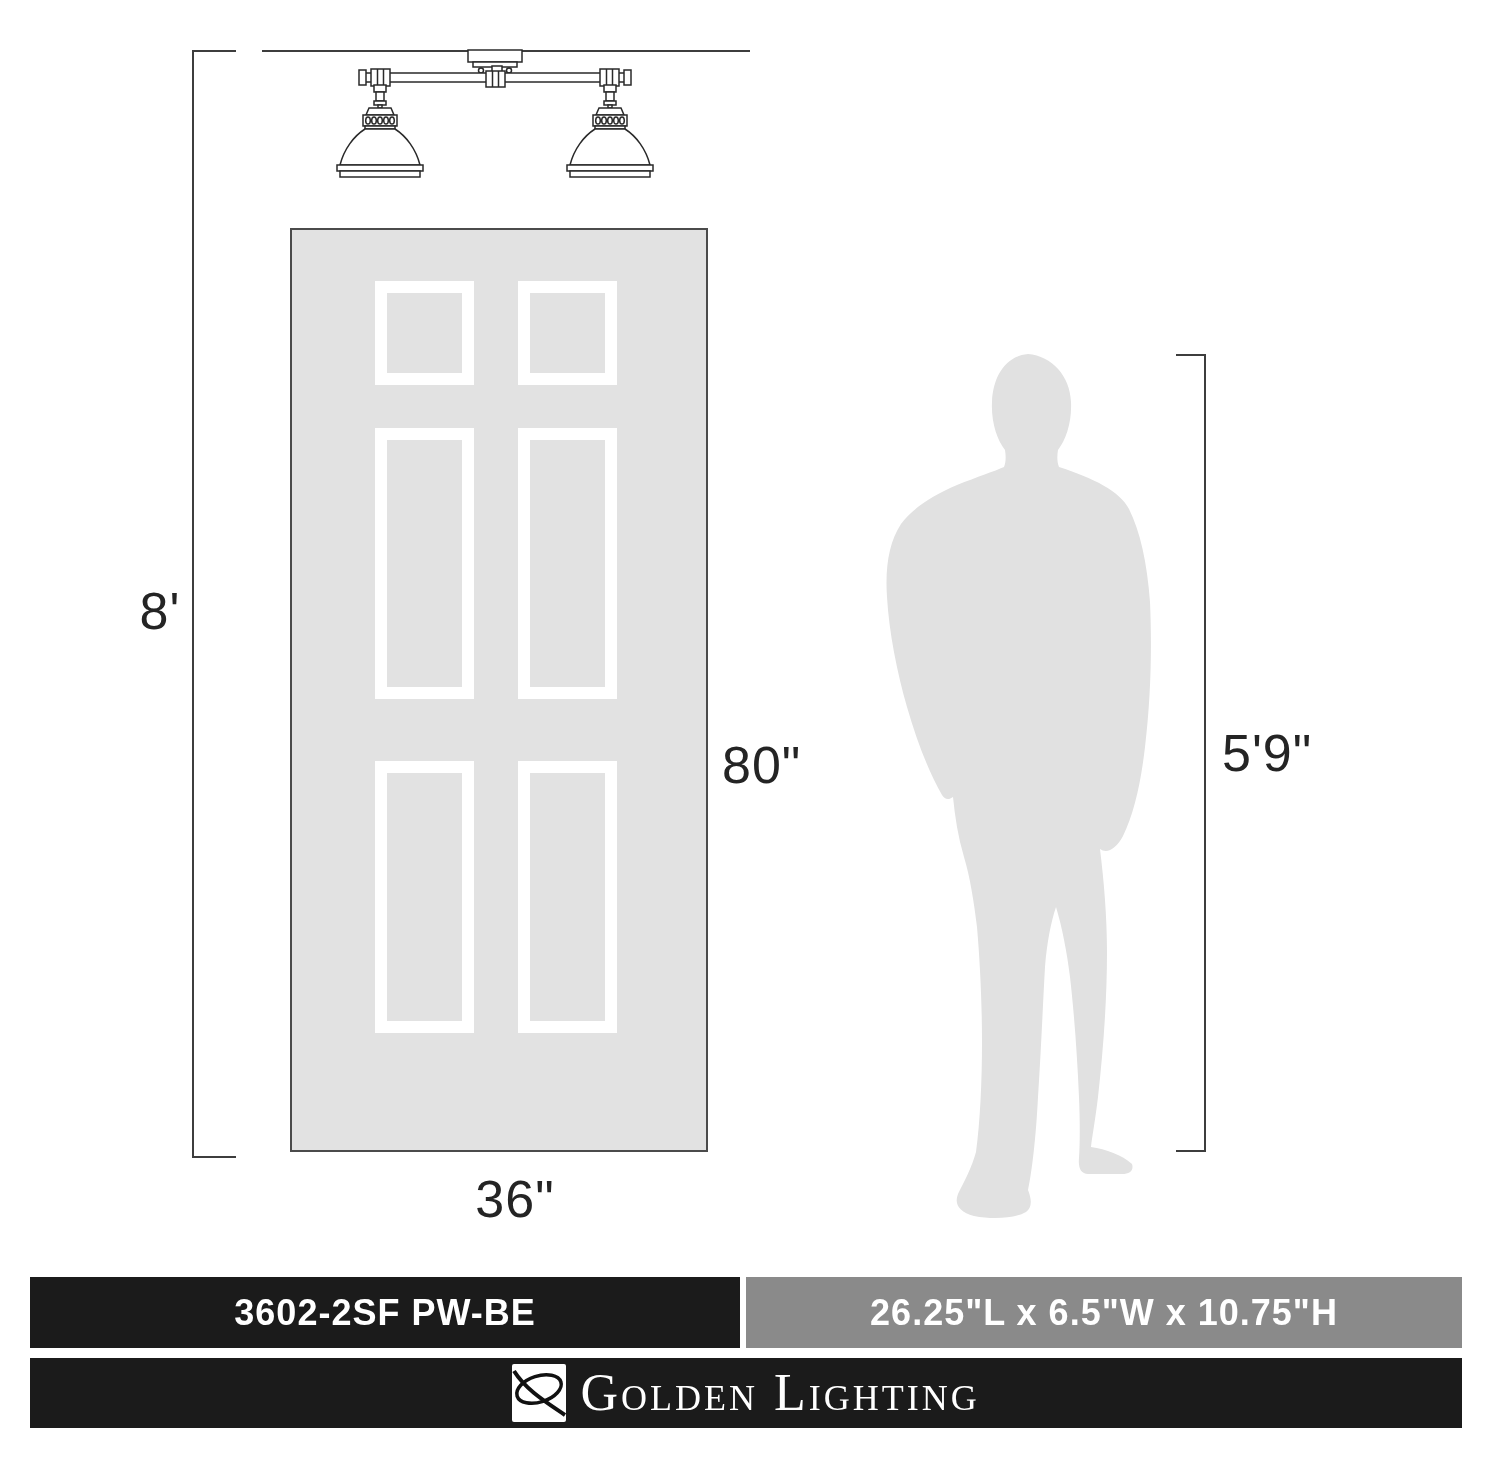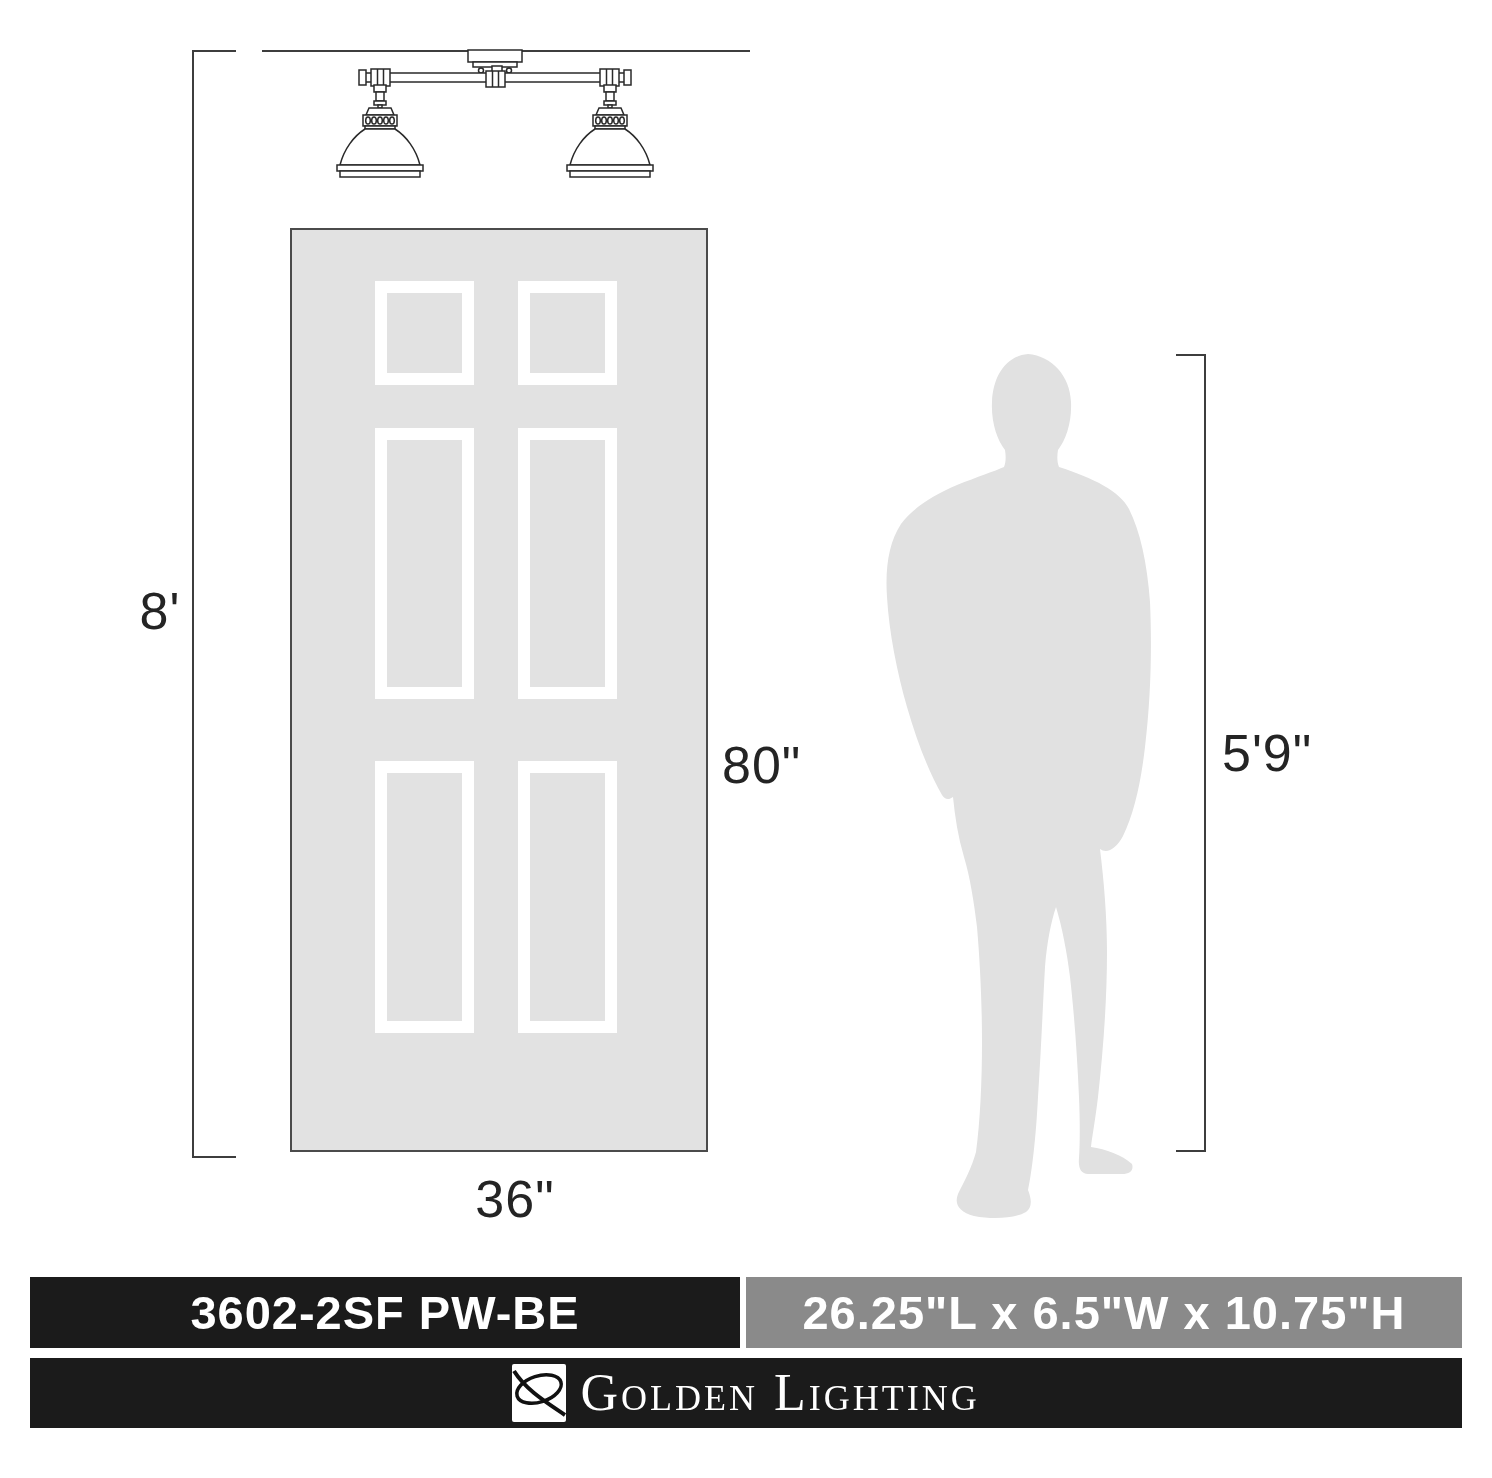--- a/index.html
+++ b/index.html
@@ -36,21 +36,21 @@
 
   
   .fixture{position:absolute;left:250px;top:40px;}
   .person{position:absolute;left:860px;top:352px;}
 
   
   .bar-row{position:absolute;left:30px;top:1277px;width:1432px;height:71px;display:flex;}
   .model-bar{width:710px;background:#1b1b1b;display:flex;align-items:center;justify-content:center;}
   .bar-gap{width:6px;background:#ffffff;}
   .size-bar{flex:1;background:#8a8a8a;display:flex;align-items:center;justify-content:center;}
-  .bar-text{color:#ffffff;font-size:47px;font-weight:700;letter-spacing:1px;white-space:nowrap;}
+  .bar-text{color:#ffffff;font-size:36px;font-weight:700;letter-spacing:1px;white-space:nowrap;}
   .brand-bar{position:absolute;left:30px;top:1358px;width:1432px;height:70px;background:#1b1b1b;
              display:flex;align-items:center;justify-content:center;}
   .brand-logo{margin-right:14px;flex:0 0 auto;display:block;}
   .wordmark{color:#ffffff;font-family:"Liberation Serif", serif;font-variant:small-caps;
             font-size:52px;letter-spacing:3px;line-height:70px;white-space:nowrap;}
 </style>
 </head>
 <body>
 
 <div class="canvas">

